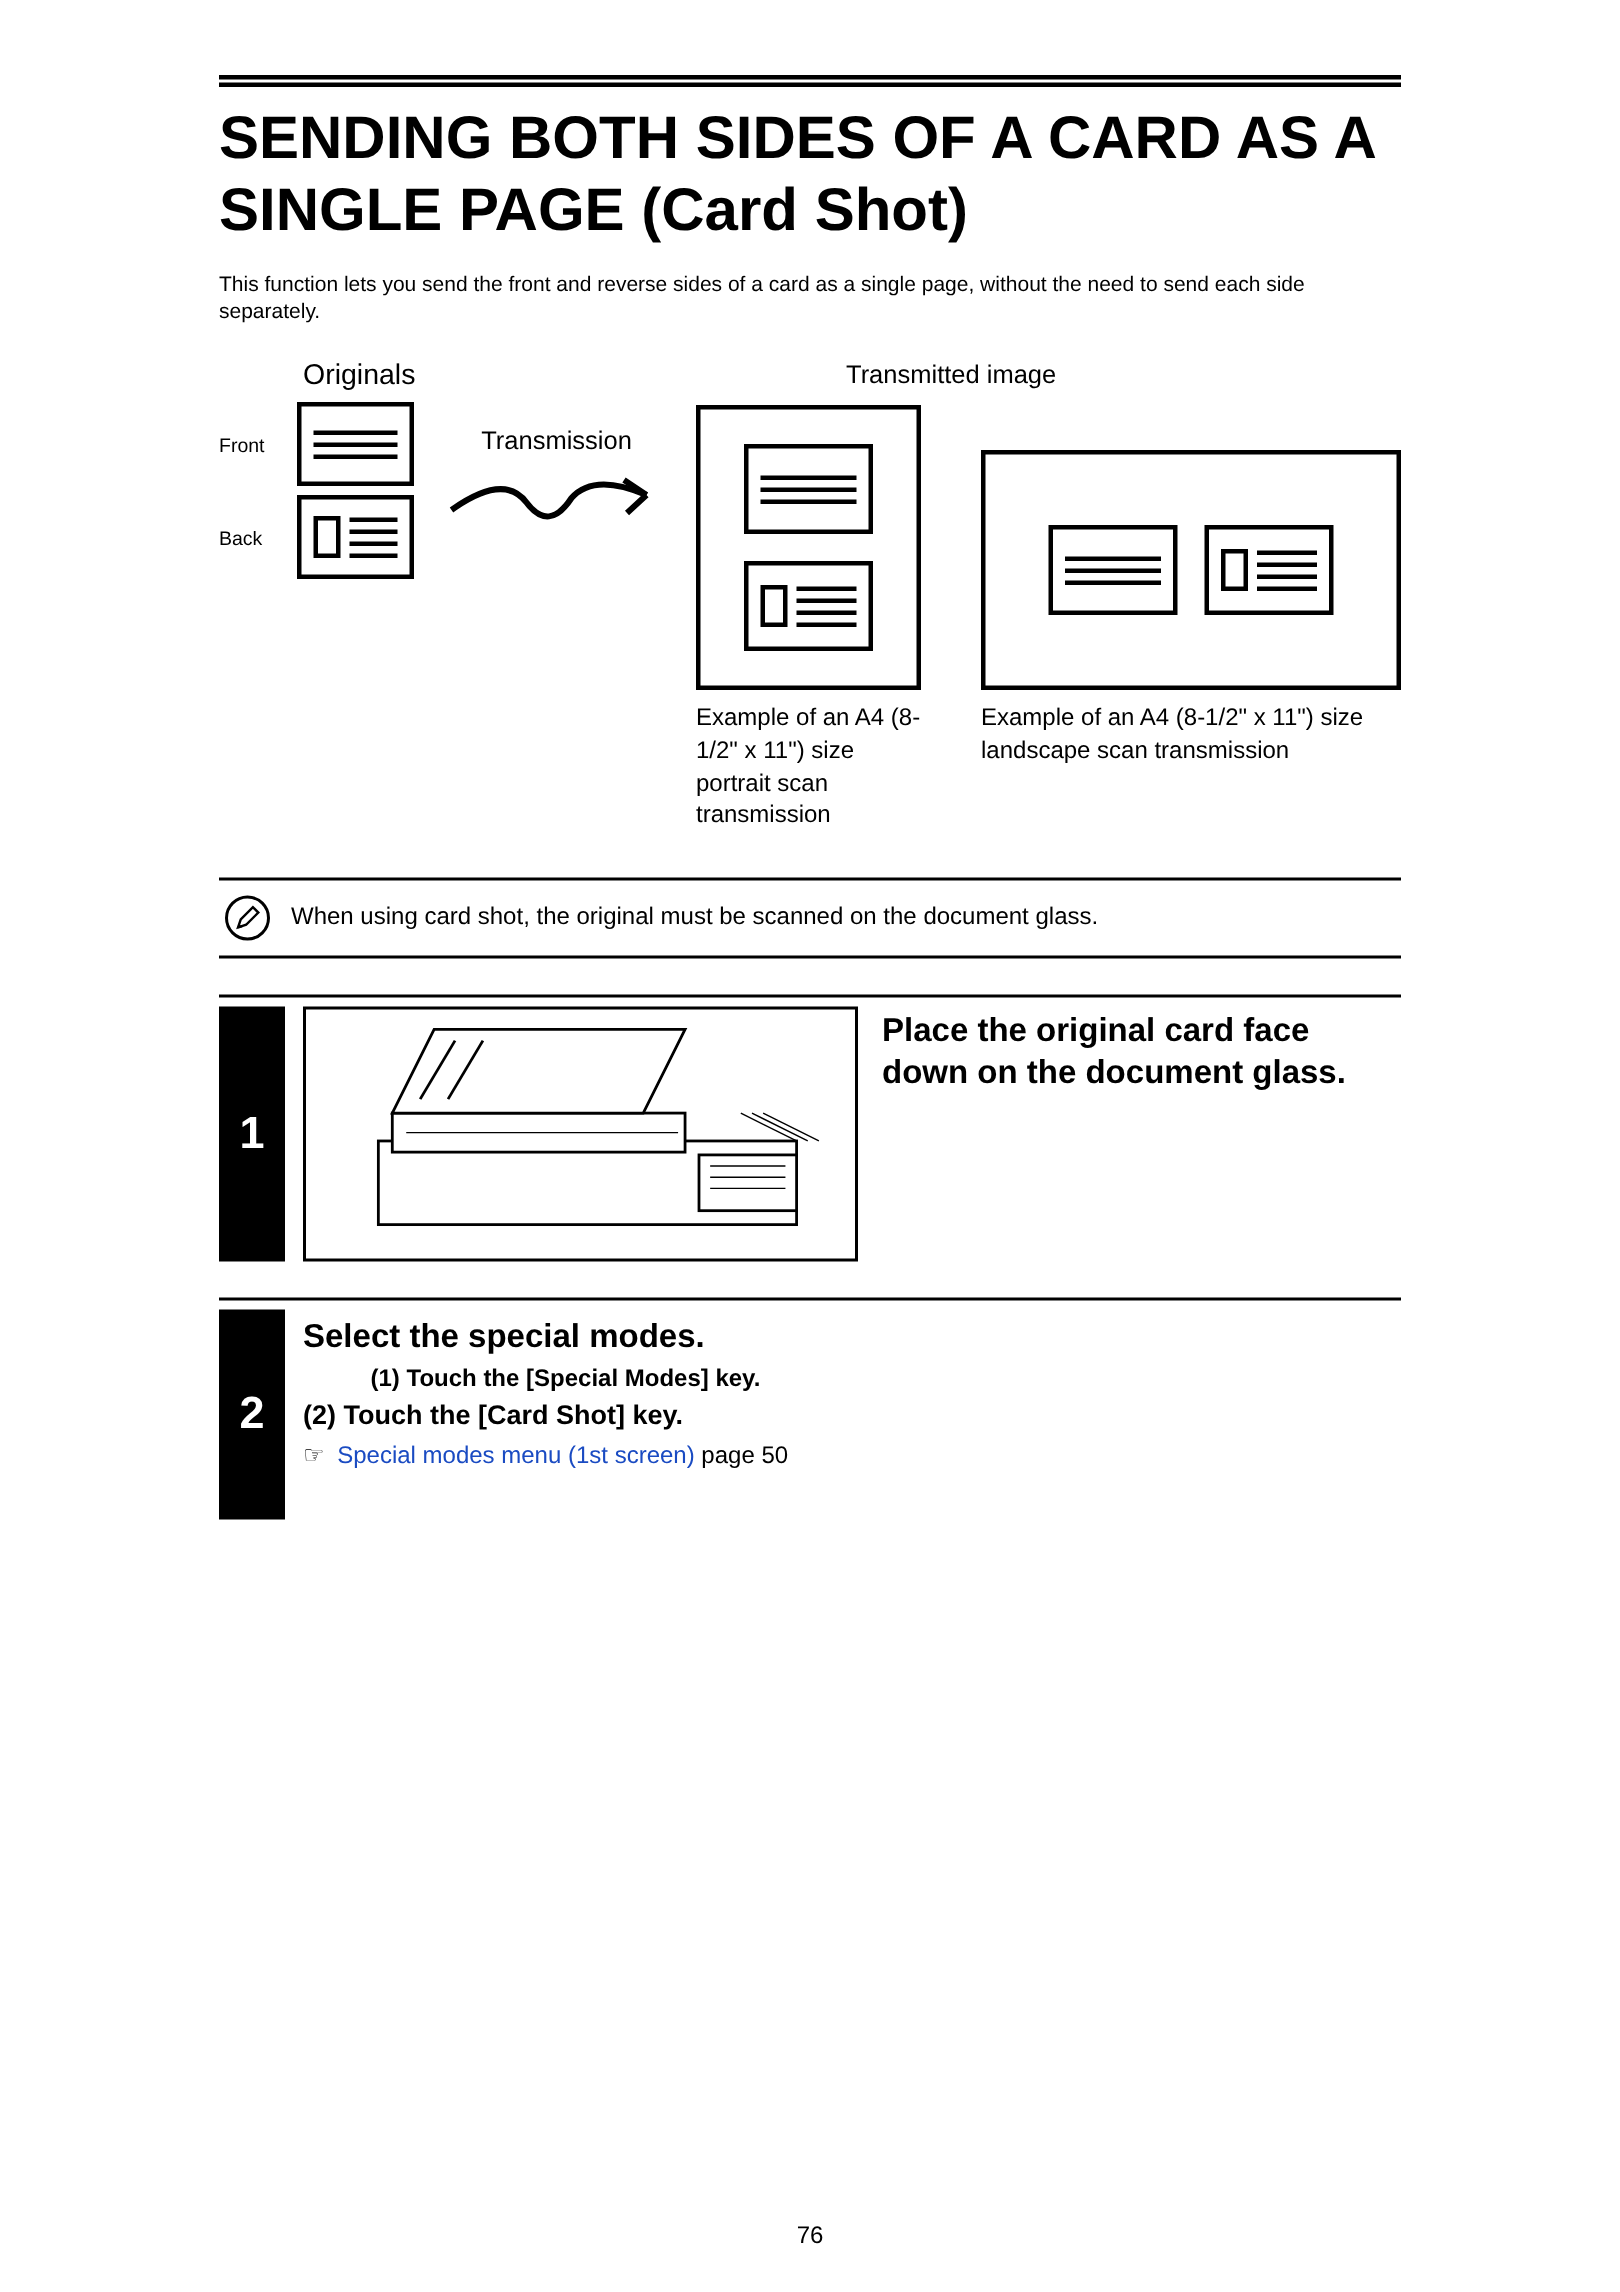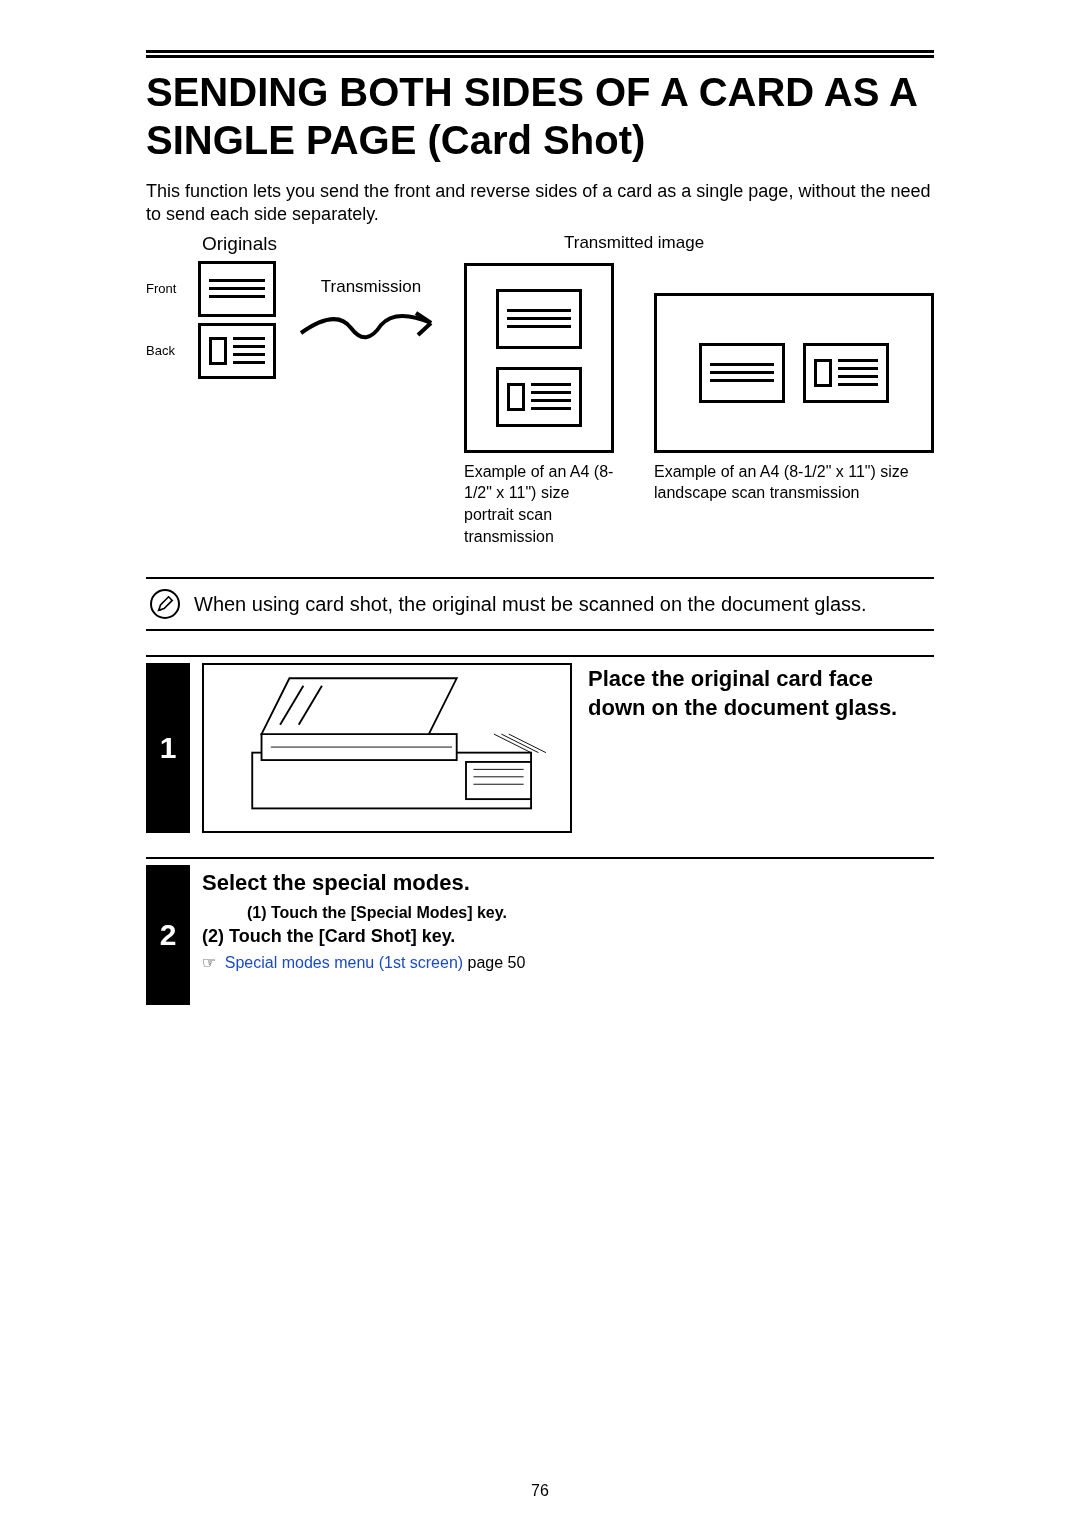--- a/index.html
+++ b/index.html
@@ -22,23 +22,23 @@
     height: 8px;
     margin-bottom: 10px;
   }
   h1 {
     font-size: 40px;
     font-weight: bold;
     margin: 0 0 16px 0;
     line-height: 1.2;
   }
   .intro {
-    font-size: 18px;
+    font-size: 14px;
     line-height: 1.3;
-    margin-bottom: 6px;
+    margin-bottom: 24px;
   }
   
   .diagram-row {
     display: flex;
     align-items: flex-start;
     gap: 18px;
     margin-bottom: 30px;
   }
   .originals-block { width: 200px; }
   .originals-label { font-size: 19px; margin-left: 56px; margin-bottom: 6px; }
@@ -109,21 +109,21 @@
   .note-box {
     padding: 10px 4px;
     display: flex; align-items: center; gap: 14px;
   }
   .note-icon {
     width: 30px; height: 30px; border: 2px solid #000; border-radius: 50%;
     display: flex; align-items: center; justify-content: center;
     font-style: italic; font-weight: bold; font-size: 18px; flex: 0 0 auto;
   }
   .note-icon svg { width: 18px; height: 18px; }
-  .note-text { font-size: 20px; }
+  .note-text { font-size: 16px; }
 
   
   .step {
     margin-top: 24px;
   }
   .step-rule { border-top: 2px solid #000; margin-bottom: 6px; }
   .step-row { display: flex; }
   .step-num {
     width: 44px;
     background: #000;

